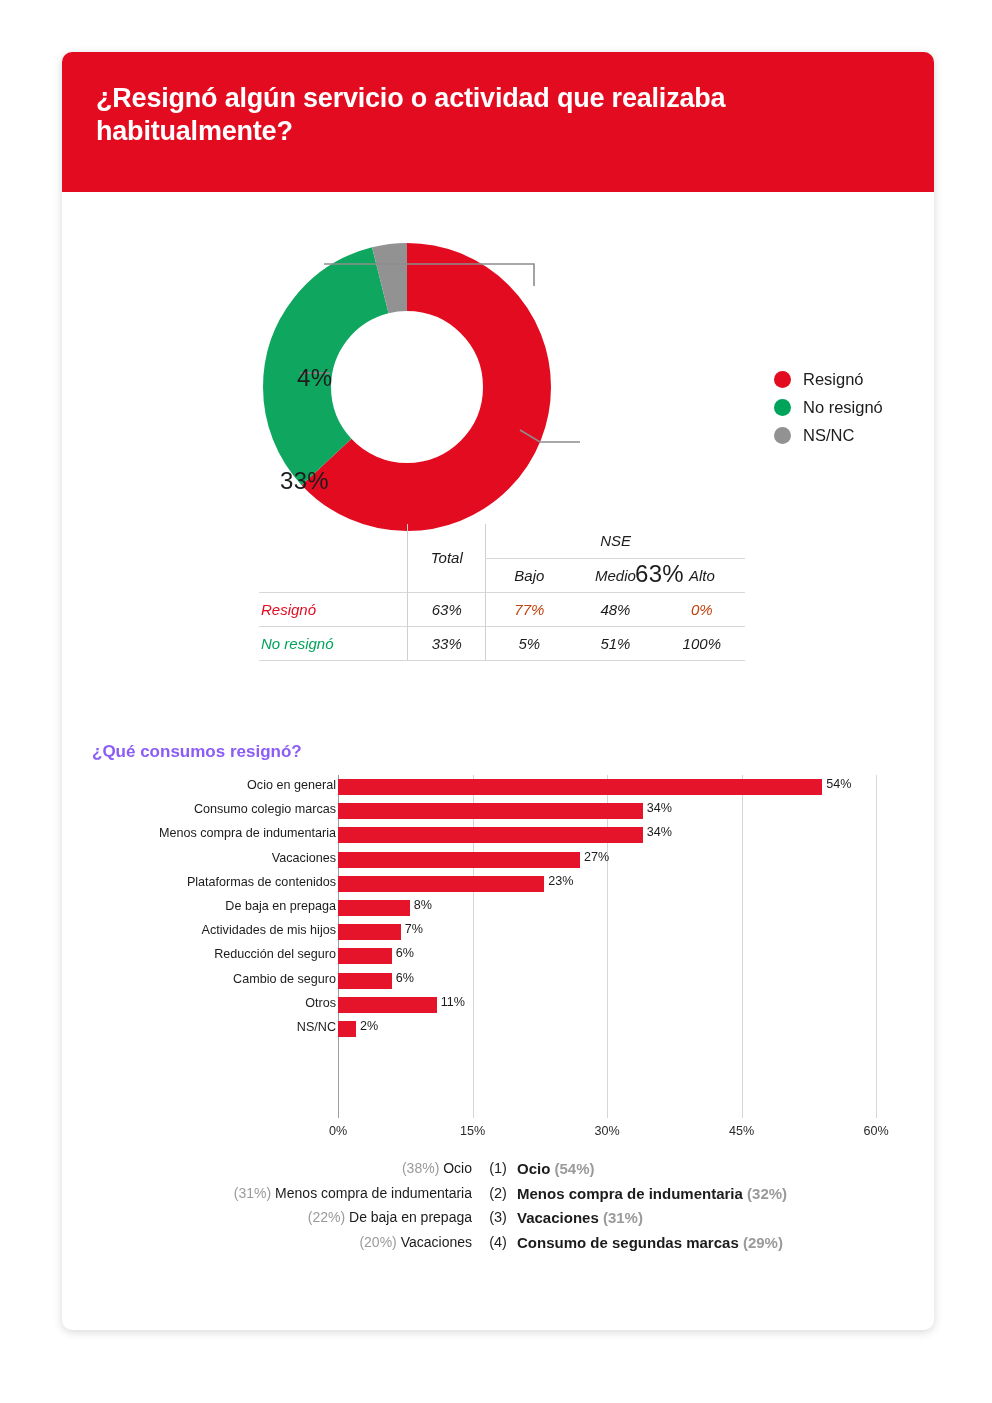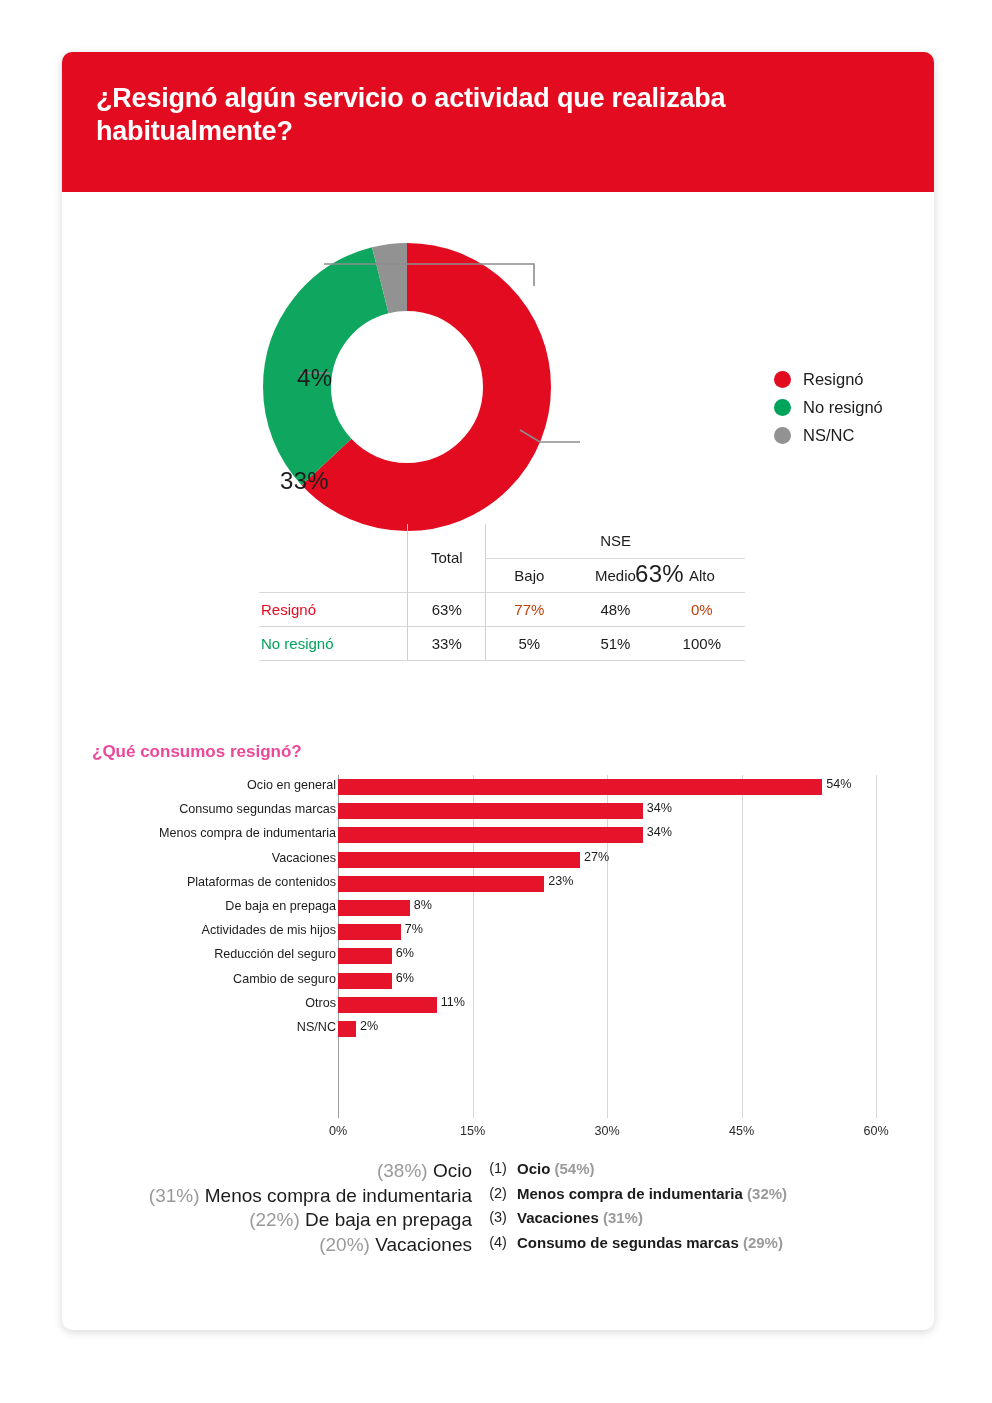--- a/index.html
+++ b/index.html
@@ -67,33 +67,33 @@
     position: absolute; left: 197px; top: 472px;
     width: 486px;
     font-size: 15px; color: #1c1c1c;
   }
   table.t { border-collapse: collapse; width: 100%; }
   table.t td, table.t th { padding: 0; font-weight: normal; }
   .th-blank { width: 148px; }
   .col-total { width: 78px; }
   .col-nse   { width: 86px; }
 
-  .cell { text-align: center; height: 34px; vertical-align: middle; }
+  .cell { text-align: center; height: 34px; vertical-align: middle; font-style: italic; }
   .cell-left { text-align: left; padding-left: 2px !important; }
   .hd { font-weight: bold; font-size: 15px; }
   .vline-l { border-left: 1px solid #cfcfcf; }
   .hline-t { border-top: 1px solid #d8d8d8; }
   .hline-b { border-bottom: 1px solid #d8d8d8; }
   .red-txt { color: #c2410c; font-weight: bold; }
   .bold { font-weight: bold; }
 
   
   .bar-title {
     position: absolute; left: 30px; top: 690px;
-    font-size: 17px; font-weight: bold; color: #ec4899;
+    font-size: 17px; font-weight: bold; color: #8b5cf6;
   }
   .bars { position: absolute; left: 0px; top: 723px; width: 872px; }
   .bar-row { position: relative; height: 24.2px; }
   .bar-cat {
     position: absolute; right: 598px; top: 3px;
     width: 260px; text-align: right;
     font-size: 12.6px; color: #1c1c1c; white-space: nowrap;
   }
   .bar-track { position: absolute; left: 276px; top: 4px; height: 16px; }
   .bar-fill  { height: 16px; background: #E5142B; }
@@ -122,21 +122,21 @@
     position: absolute; left: 418px; top: 2px; width: 36px; text-align: center;
     font-size: 14px; font-weight: bold; color: #1c1c1c;
   }
   .cmp-right-h {
     position: absolute; left: 455px; top: 0;
     font-size: 16.5px; font-weight: bold; color: #1c1c1c; white-space: nowrap;
   }
   .cmp-row { position: relative; height: 24.5px; }
   .cmp-left {
     position: absolute; right: 462px; top: 0;
-    font-size: 19px; color: #1c1c1c; white-space: nowrap; text-align: center;
+    font-size: 14px; color: #1c1c1c; white-space: nowrap; text-align: center;
   }
   .cmp-rank {
     position: absolute; left: 418px; top: 0; width: 36px; text-align: center;
     font-size: 14.5px; color: #1c1c1c;
   }
   .cmp-right {
     position: absolute; left: 455px; top: 0;
     font-size: 15px; color: #1c1c1c; white-space: nowrap; font-weight: bold;
   }
   .mut { color: #9a9a9a; }
@@ -232,21 +232,21 @@
       </div>
     <div class="bars" id="bars">
         <div class="bar-row">
           <div class="bar-cat">Ocio en general</div>
           <div class="bar-track">
             <div class="bar-fill" style="width: 484.2px; background: rgb(229, 20, 43);"></div>
           </div>
           <div class="bar-val" style="left: 764.2px;">54%</div>
         </div>
         <div class="bar-row">
-          <div class="bar-cat">Consumo segundas marcas</div>
+          <div class="bar-cat">Consumo colegio marcas</div>
           <div class="bar-track">
             <div class="bar-fill" style="width: 304.867px; background: rgb(229, 20, 43);"></div>
           </div>
           <div class="bar-val" style="left: 584.867px;">34%</div>
         </div>
         <div class="bar-row">
           <div class="bar-cat">Menos compra de indumentaria</div>
           <div class="bar-track">
             <div class="bar-fill" style="width: 304.867px; background: rgb(229, 20, 43);"></div>
           </div>

